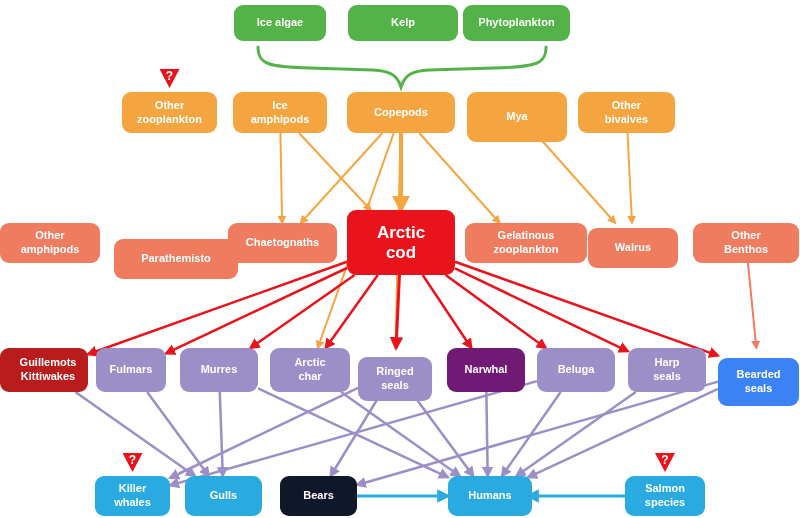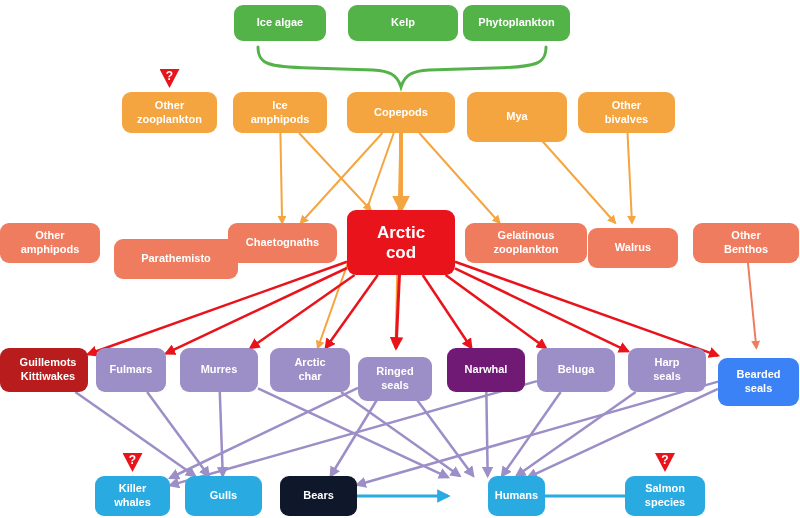--- a/index.html
+++ b/index.html
@@ -140,17 +140,17 @@
     <div class="node" style="left: 537px; top: 348px; width: 78px; height: 44px; background: rgb(156, 142, 198);">Beluga</div>
     <div class="node" style="left: 628px; top: 348px; width: 78px; height: 44px; background: rgb(156, 142, 198);">Harp
 seals</div>
     <div class="node" style="left: 718px; top: 348px; width: 81px; height: 48px; background: #3b82f6; margin-top: 10px;">Bearded
 seals</div>
     <div class="node" style="left: 95px; top: 476px; width: 75px; height: 40px; background: rgb(41, 171, 226);">Killer
 whales</div>
     <div class="qmark" style="left: 122.5px; top: 453px; background: rgb(232, 19, 27);">?</div>
     <div class="node" style="left: 185px; top: 476px; width: 77px; height: 40px; background: rgb(41, 171, 226);">Gulls</div>
     <div class="node" style="left: 280px; top: 476px; width: 77px; height: 40px; background: #0f172a;">Bears</div>
-    <div class="node" style="left: 448px; top: 476px; width: 57px; height: 40px; background: rgb(41, 171, 226); margin-left: 40px;">Humans</div>
+    <div class="node" style="left: 448px; top: 476px; width: 84px; height: 40px; background: rgb(41, 171, 226);">Humans</div>
     <div class="node" style="left: 625px; top: 476px; width: 80px; height: 40px; background: rgb(41, 171, 226);">Salmon
 species</div>
     <div class="qmark" style="left: 655px; top: 453px; background: rgb(232, 19, 27);">?</div>
   </div>
 
 </body></html>

